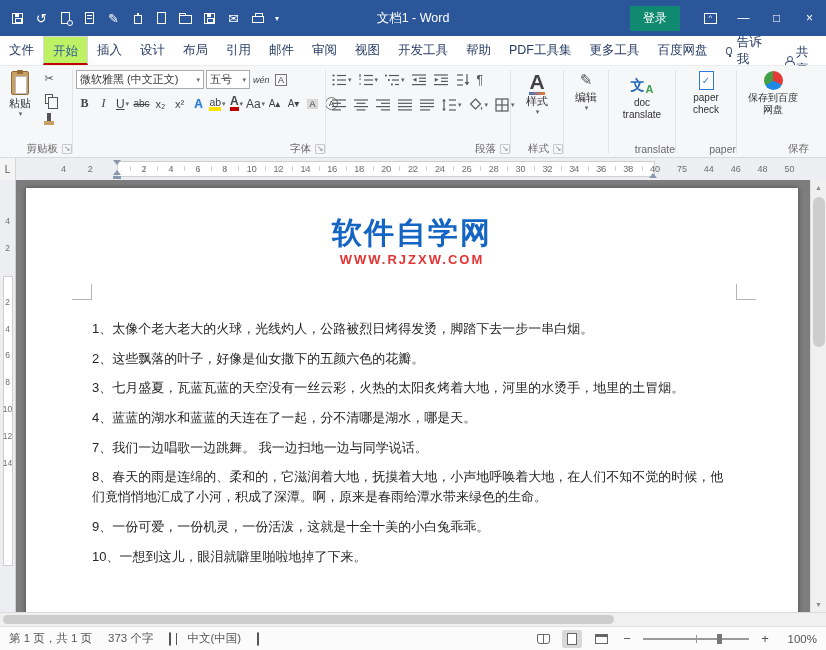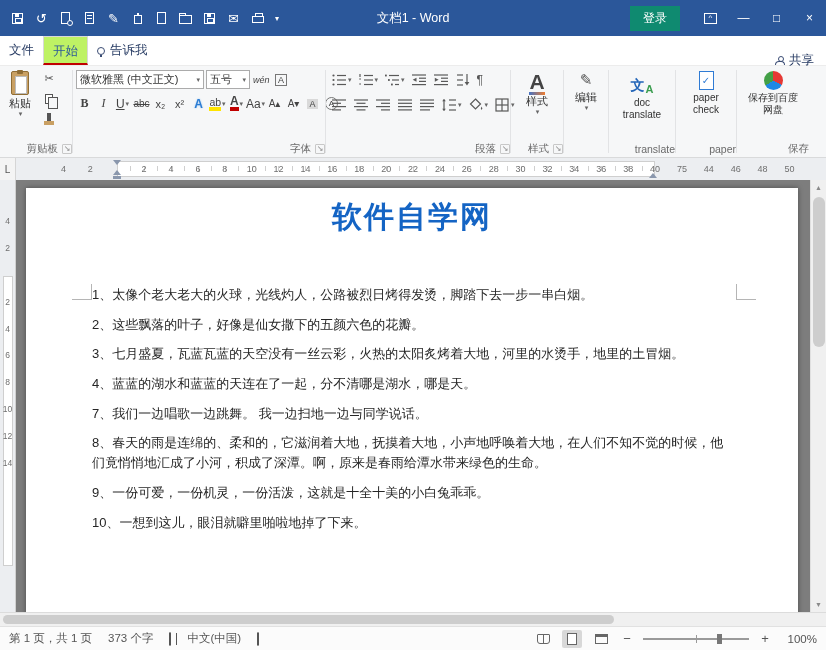--- a/index.html
+++ b/index.html
@@ -107,21 +107,21 @@
 .mk.ri{left:633px;bottom:2px;border-left:4px solid transparent;border-right:4px solid transparent;border-bottom:5px solid #8a97ad;}
 
 
 .docwrap{flex:1;display:flex;overflow:hidden;background:#7d7d7d;}
 .vruler{width:16px;position:relative;background:#eceef1;border-right:1px solid #d0d0d0;}
 .vband{position:absolute;left:3px;top:96px;width:10px;height:290px;background:#fff;border:1px solid #cfcfcf;}
 .vnums{position:absolute;top:28px;left:0;width:100%;}
 .vnum{display:block;height:26.9px;line-height:26.9px;text-align:center;font-size:8.5px;color:#6f6f6f;}
 .pagearea{flex:1;position:relative;}
 .page{position:absolute;left:10px;right:12px;top:8px;bottom:-40px;background:#fff;box-shadow:0 0 5px rgba(0,0,0,.4);overflow:hidden;}
-.watermark{text-align:center;padding-top:12px;}
+.watermark{text-align:center;padding-top:28px;}
 .wm-title{font-size:30px;font-weight:bold;color:#1464c4;letter-spacing:2px;line-height:1.1;}
 .wm-url{font-size:13px;font-weight:bold;color:#e53333;letter-spacing:2px;margin-top:3px;}
 .cropmark{position:absolute;top:96px;width:20px;height:16px;}
 .cropmark.l{left:46px;border-right:1px solid #b5b5b5;border-bottom:1px solid #b5b5b5;}
 .cropmark.r{left:710px;border-left:1px solid #b5b5b5;border-bottom:1px solid #b5b5b5;}
 .paras{margin:52px 62px 0 66px;}
 .docline{font-size:13px;line-height:1.55;margin-bottom:9.5px;color:#262626;word-break:break-all;cursor:text;}
 .vscroll{width:16px;background:#f0f0f0;border-left:1px solid #e0e0e0;position:relative;display:flex;flex-direction:column;align-items:center;}
 .sc-btn{width:16px;height:15px;display:flex;align-items:center;justify-content:center;font-size:7px;color:#8a8a8a;cursor:pointer;}
 .sc-thumb-v{position:absolute;top:17px;left:2px;width:12px;height:150px;background:#cdcdcd;border-radius:6px;cursor:grab;}
@@ -204,20 +204,35 @@
         </div>
       <div class="winbtn">—</div>
       <div class="winbtn">□</div>
       <div class="winbtn close">×</div>
     </div>
   </div>
 
   <div class="tabrow">
     <div class="tab">文件</div>
     <div class="tab active">开始</div>
+    <div class="tabs-mid">
+
+    <div class="tab">插入</div>
+        <div class="tab">设计</div>
+        <div class="tab">布局</div>
+        <div class="tab">引用</div>
+        <div class="tab">邮件</div>
+        <div class="tab">审阅</div>
+        <div class="tab">视图</div>
+        <div class="tab">开发工具</div>
+        <div class="tab">帮助</div>
+        <div class="tab">PDF工具集</div>
+        <div class="tab">更多工具</div>
+        <div class="tab">百度网盘</div>
+      </div>
     <div class="tellme">
       <span class="bulb"></span>
       <span>告诉我</span>
     </div>
     <div class="share">
       <span class="person"></span>
       <span>共享</span>
     </div>
   </div>
 
@@ -601,20 +616,21 @@
           <span class="vnum">8</span>
           <span class="vnum">10</span>
           <span class="vnum">12</span>
           <span class="vnum">14</span>
         </div>
     </div>
     <div class="pagearea">
       <div class="page">
         <div class="watermark">
           <div class="wm-title">软件自学网</div>
+          <div class="wm-url">WWW.RJZXW.COM</div>
         </div>
         <div class="cropmark l"></div>
         <div class="cropmark r"></div>
         <div class="paras">
 
         <p class="docline">1、太像个老大老大的火球，光线灼人，公路被烈日烤得发烫，脚踏下去一步一串白烟。</p>
             <p class="docline">2、这些飘落的叶子，好像是仙女撒下的五颜六色的花瓣。</p>
             <p class="docline">3、七月盛夏，瓦蓝瓦蓝的天空没有一丝云彩，火热的太阳炙烤着大地，河里的水烫手，地里的土冒烟。</p>
             <p class="docline">4、蓝蓝的湖水和蓝蓝的天连在了一起，分不清哪是湖水，哪是天。</p>
             <p class="docline">7、我们一边唱歌一边跳舞。 我一边扫地一边与同学说话。</p>

